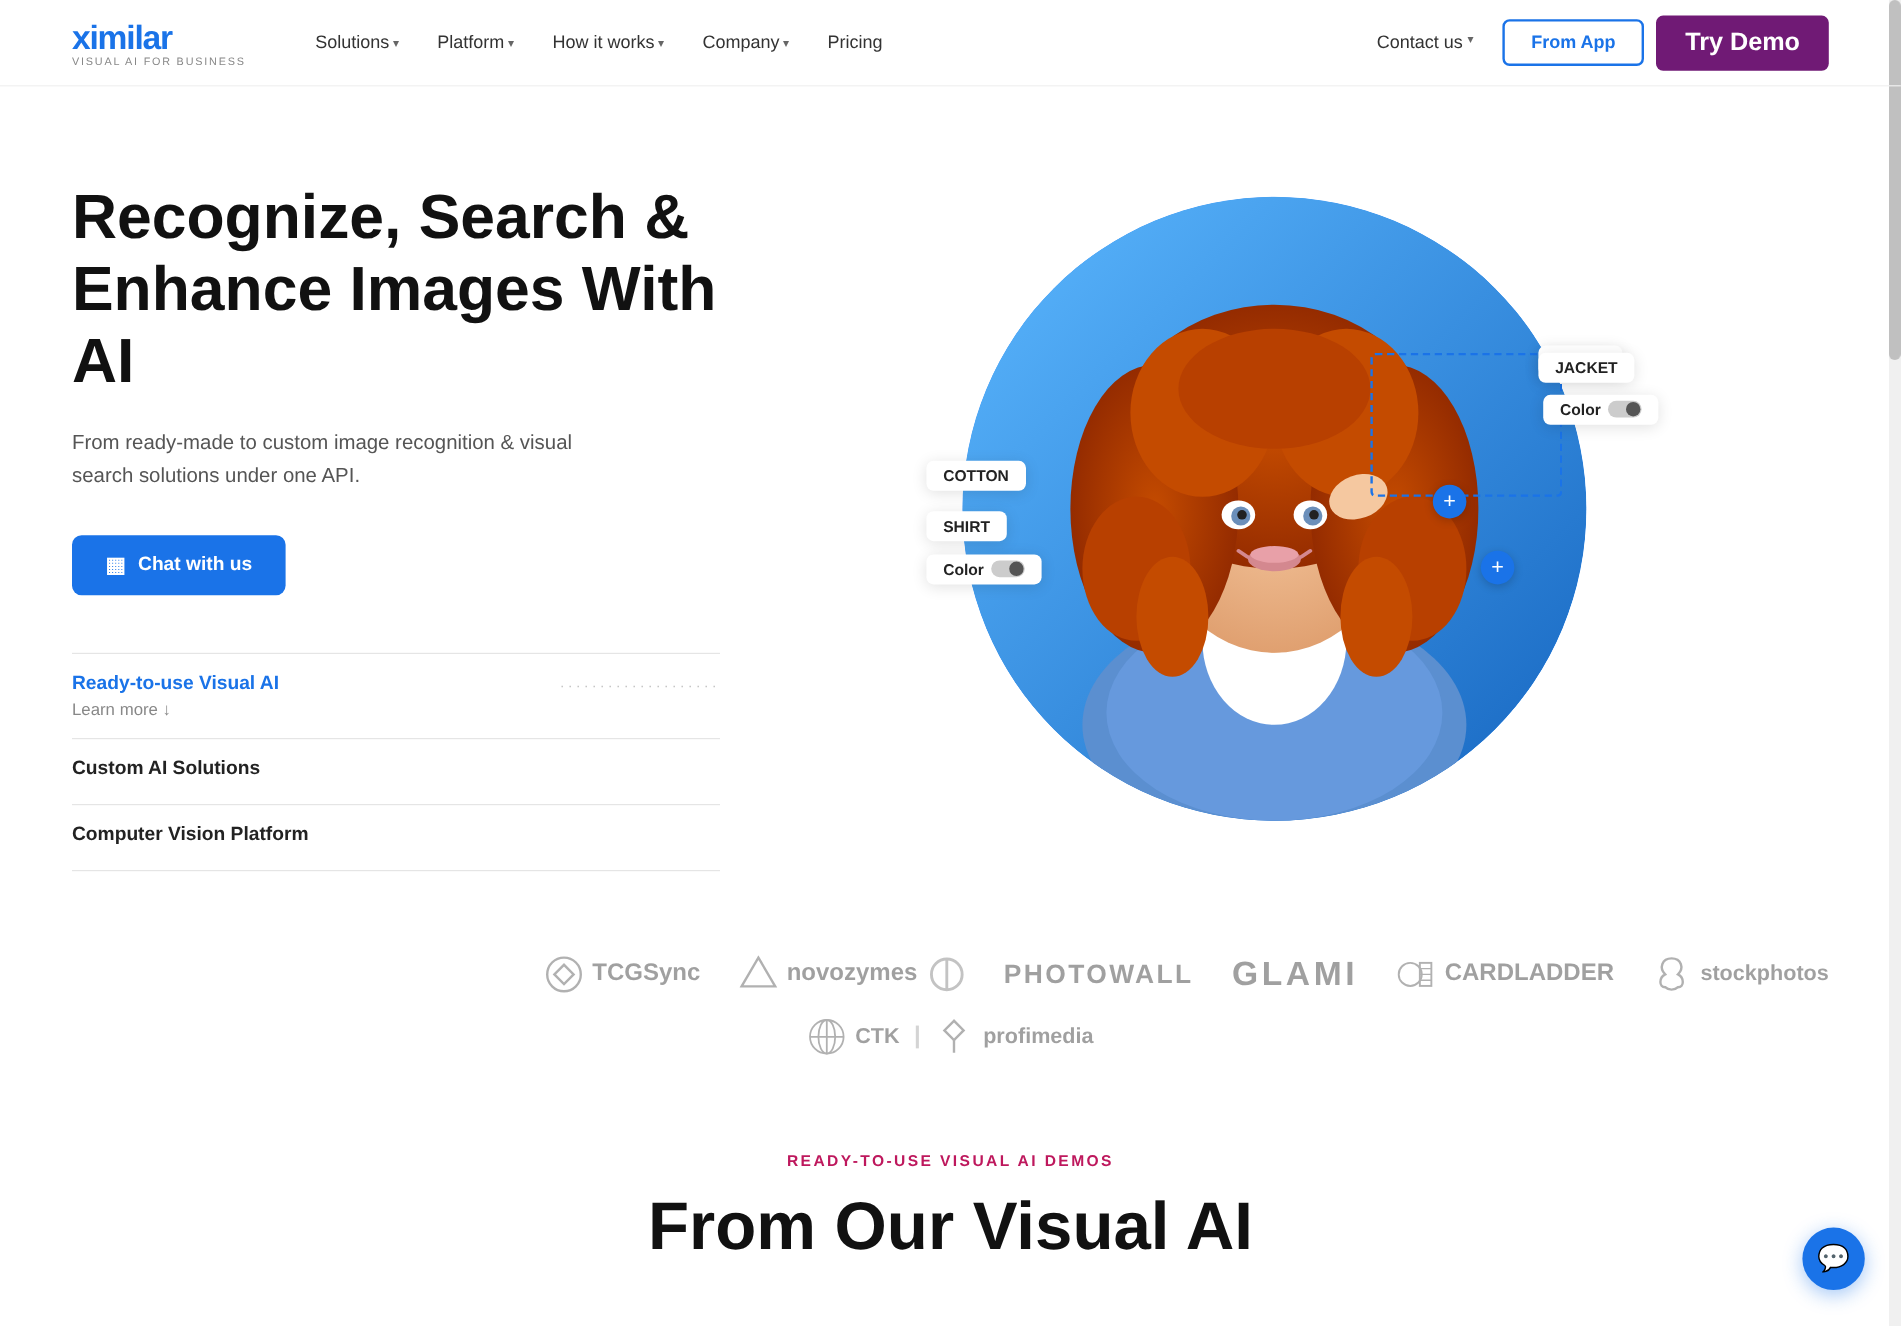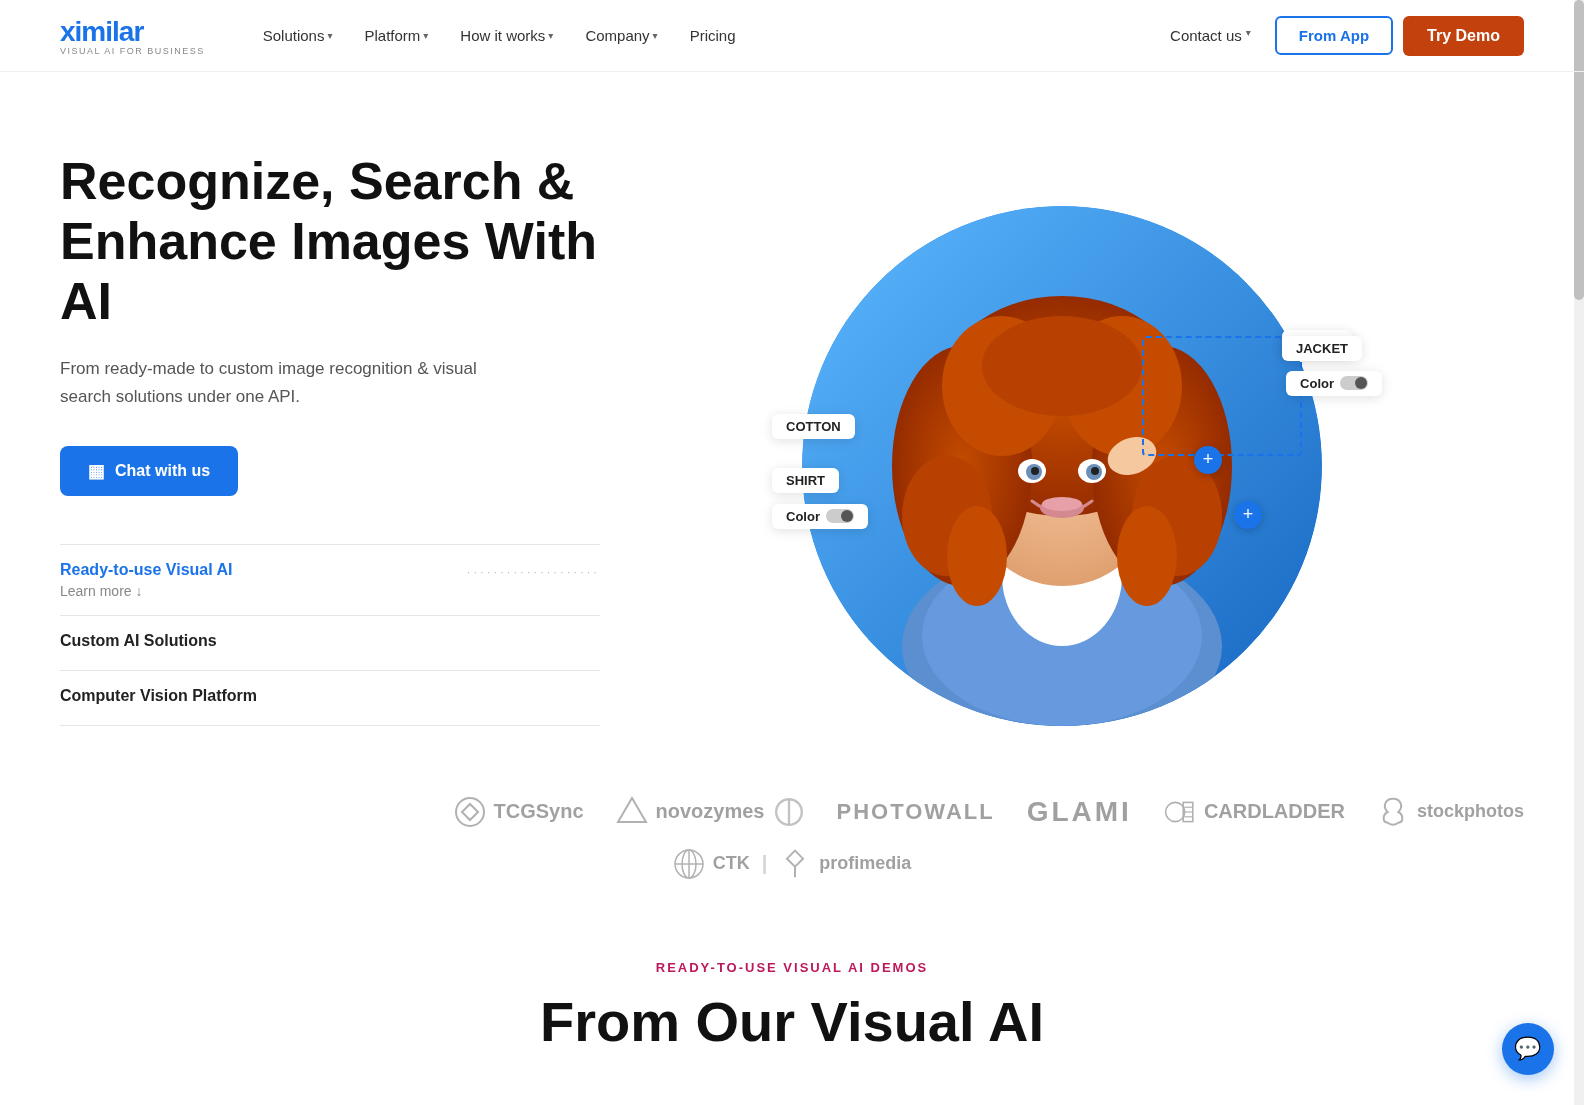--- a/index.html
+++ b/index.html
@@ -9,24 +9,24 @@
     nav { display: flex; align-items: center; padding: 0 60px; height: 72px; border-bottom: 1px solid #f0f0f0; position: relative; z-index: 10; }
     .nav-logo { display: flex; flex-direction: column; margin-right: 44px; text-decoration: none; }
     .nav-logo-text { font-size: 28px; font-weight: 800; color: #1a73e8; letter-spacing: -1px; }
     .nav-logo-sub { font-size: 9px; color: #888; letter-spacing: 1.5px; text-transform: uppercase; margin-top: -2px; }
     .nav-links { display: flex; align-items: center; gap: 4px; flex: 1; }
     .nav-item { display: flex; align-items: center; gap: 3px; padding: 8px 14px; font-size: 15px; color: #333; cursor: pointer; border-radius: 6px; white-space: nowrap; }
     .nav-chevron { font-size: 10px; color: #666; }
     .nav-right { display: flex; align-items: center; gap: 10px; }
     .nav-contact { display: flex; align-items: flex-start; gap: 4px; font-size: 15px; color: #333; cursor: pointer; padding: 8px 14px; }
     .btn-free-app { border: 2px solid #1a73e8; color: #1a73e8; background: #fff; padding: 9px 22px; border-radius: 6px; font-size: 15px; font-weight: 600; cursor: pointer; }
-    .btn-try-demo { background: #c2410c; color: #fff; padding: 11px 24px; border-radius: 6px; font-size: 16px; font-weight: 600; cursor: pointer; border: none; }
-
-    
-    .hero { display: flex; align-items: flex-end; padding: 60px 60px 20px; min-height: 600px; position: relative; }
+    .btn-try-demo { background: #701a75; color: #fff; padding: 11px 24px; border-radius: 6px; font-size: 21px; font-weight: 600; cursor: pointer; border: none; }
+
+    
+    .hero { display: flex; align-items: center; padding: 60px 60px 20px; min-height: 600px; position: relative; }
     .hero-left { flex: 0 0 540px; padding-top: 20px; }
     .hero-title { font-size: 52px; font-weight: 800; line-height: 1.15; color: #111; margin-bottom: 24px; }
     .hero-subtitle { font-size: 17px; color: #555; line-height: 1.6; margin-bottom: 36px; max-width: 420px; }
     .hero-buttons { display: flex; gap: 16px; margin-bottom: 48px; }
     .btn-chat { background: #1a73e8; color: #fff; padding: 14px 28px; border-radius: 8px; font-size: 16px; font-weight: 600; cursor: pointer; border: none; display: flex; align-items: center; gap: 10px; }
     .btn-chat-icon { font-size: 18px; }
     .btn-try-free { background: #fff; color: #1a73e8; padding: 14px 28px; border-radius: 8px; font-size: 16px; font-weight: 600; cursor: pointer; border: 2px solid #1a73e8; }
     .hero-sections { border-top: 1px solid #e5e5e5; }
     .hero-section-item { padding: 16px 0; border-bottom: 1px solid #e5e5e5; cursor: pointer; }
     .hero-section-title { font-size: 16px; font-weight: 600; color: #1a73e8; margin-bottom: 4px; }
@@ -35,21 +35,21 @@
 
     
     .hero-right { flex: 1; display: flex; justify-content: center; align-items: flex-start; position: relative; padding-top: 0; }
     .hero-circle { width: 520px; height: 520px; border-radius: 50%; background: #e8f0fe; position: relative; overflow: visible; margin-top: -10px; }
 
     
     .tag { position: absolute; background: #fff; border-radius: 6px; padding: 5px 14px; font-size: 13px; font-weight: 700; color: #222; box-shadow: 0 2px 12px rgba(0,0,0,0.12); white-space: nowrap; }
     .tag-denim { top: 80px; right: -30px; margin-top: 44px; }
     .tag-jacket { top: 130px; right: -40px; }
     .tag-color1 { top: 165px; right: -60px; display: flex; align-items: center; gap: 6px; }
-    .tag-cotton { top: 208px; left: -30px; }
+    .tag-cotton { top: 220px; left: -30px; }
     .tag-shirt { top: 262px; left: -30px; }
     .tag-color2 { top: 298px; left: -30px; display: flex; align-items: center; gap: 6px; }
     .color-toggle { width: 28px; height: 14px; background: #ccc; border-radius: 7px; position: relative; }
     .color-toggle::after { content: ''; width: 12px; height: 12px; background: #999; border-radius: 50%; position: absolute; right: 1px; top: 1px; }
     .tag-color1 .color-toggle::after { background: #555; right: 1px; }
     .tag-color2 .color-toggle::after { background: #555; right: 1px; }
 
     
     .plus-icon { position: absolute; width: 28px; height: 28px; background: #1a73e8; border-radius: 50%; display: flex; align-items: center; justify-content: center; color: #fff; font-size: 18px; font-weight: 300; box-shadow: 0 2px 8px rgba(0,0,0,0.2); }
     .plus-top { top: 240px; right: 100px; }

